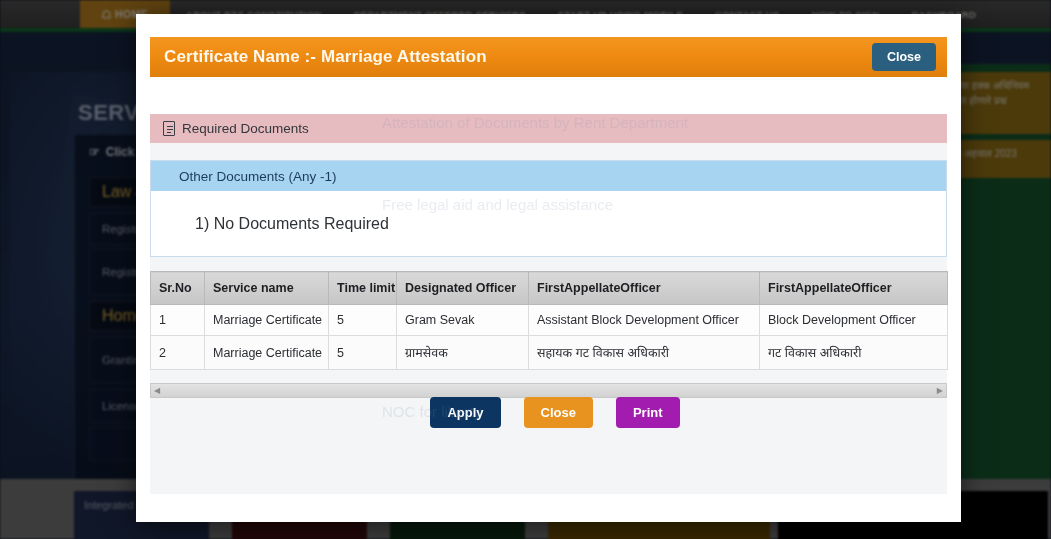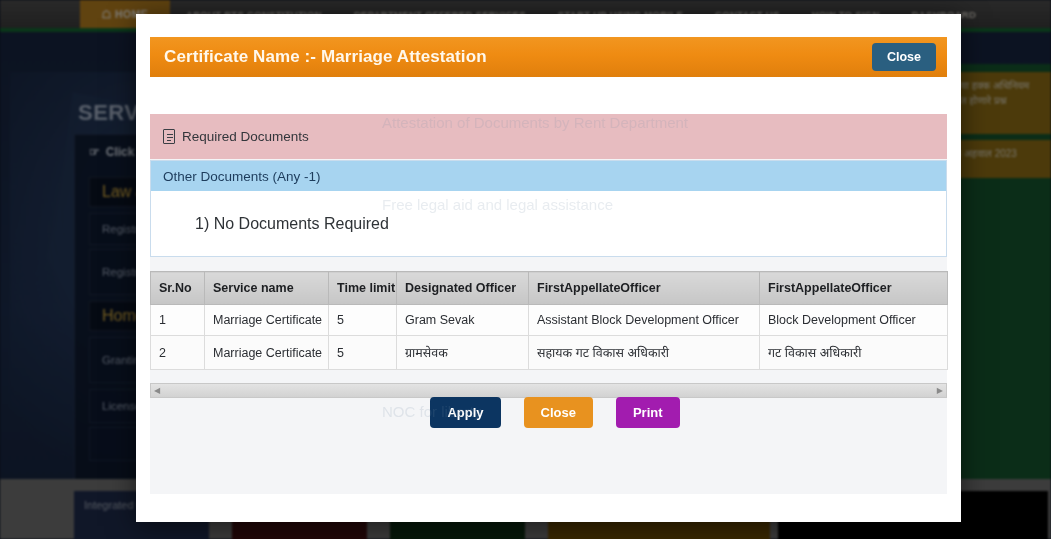--- a/index.html
+++ b/index.html
@@ -116,41 +116,41 @@
     color:#fff8ec; font-size:17px; font-weight:bold; letter-spacing:.1px;
     white-space:nowrap;
   }
   #header-close-btn {
     background:#2a5f80; color:#ffffff;
     font-size:12.5px; font-weight:bold;
     border:none; border-radius:4px;
     padding:7px 15px; cursor:pointer;
   }
   #req-docs-bar {
-    position:absolute; left:14px; top:100px; width:797px; height:45px;
+    position:absolute; left:14px; top:100px; width:797px; height:29px;
     background:#e7bcc0;
     display:flex; align-items:center; gap:7px; padding-left:13px;
   }
   #req-docs-label { color:#33363b; font-size:13.5px; }
   .doc-icon { display:inline-block; width:12px; height:15px; position:relative; }
   .doc-icon:before {
     content:""; position:absolute; inset:0;
     border:1.4px solid #3b3f45; border-radius:1px;
     background:
       linear-gradient(#3b3f45,#3b3f45) 2.5px 4px/6px 1.2px no-repeat,
       linear-gradient(#3b3f45,#3b3f45) 2.5px 7px/6px 1.2px no-repeat,
       linear-gradient(#3b3f45,#3b3f45) 2.5px 10px/4px 1.2px no-repeat;
   }
   #docs-box {
     position:absolute; left:14px; top:146px; width:797px; height:97px;
     background:#ffffff; border:1px solid #c9dced;
   }
   #other-docs-head {
     height:30px; background:#a7d4f0;
-    display:flex; align-items:center; padding-left:12px;
+    display:flex; align-items:center; padding-left:28px;
     color:#1d3c5c; font-size:13.5px;
   }
   #no-docs-text {
     padding:24px 0 0 44px; color:#2f3337; font-size:16px;
   }
   
   .bleed {
     position:absolute; color:rgba(120,140,165,.17);
     font-size:15px; white-space:nowrap; pointer-events:none; z-index:3;
   }

